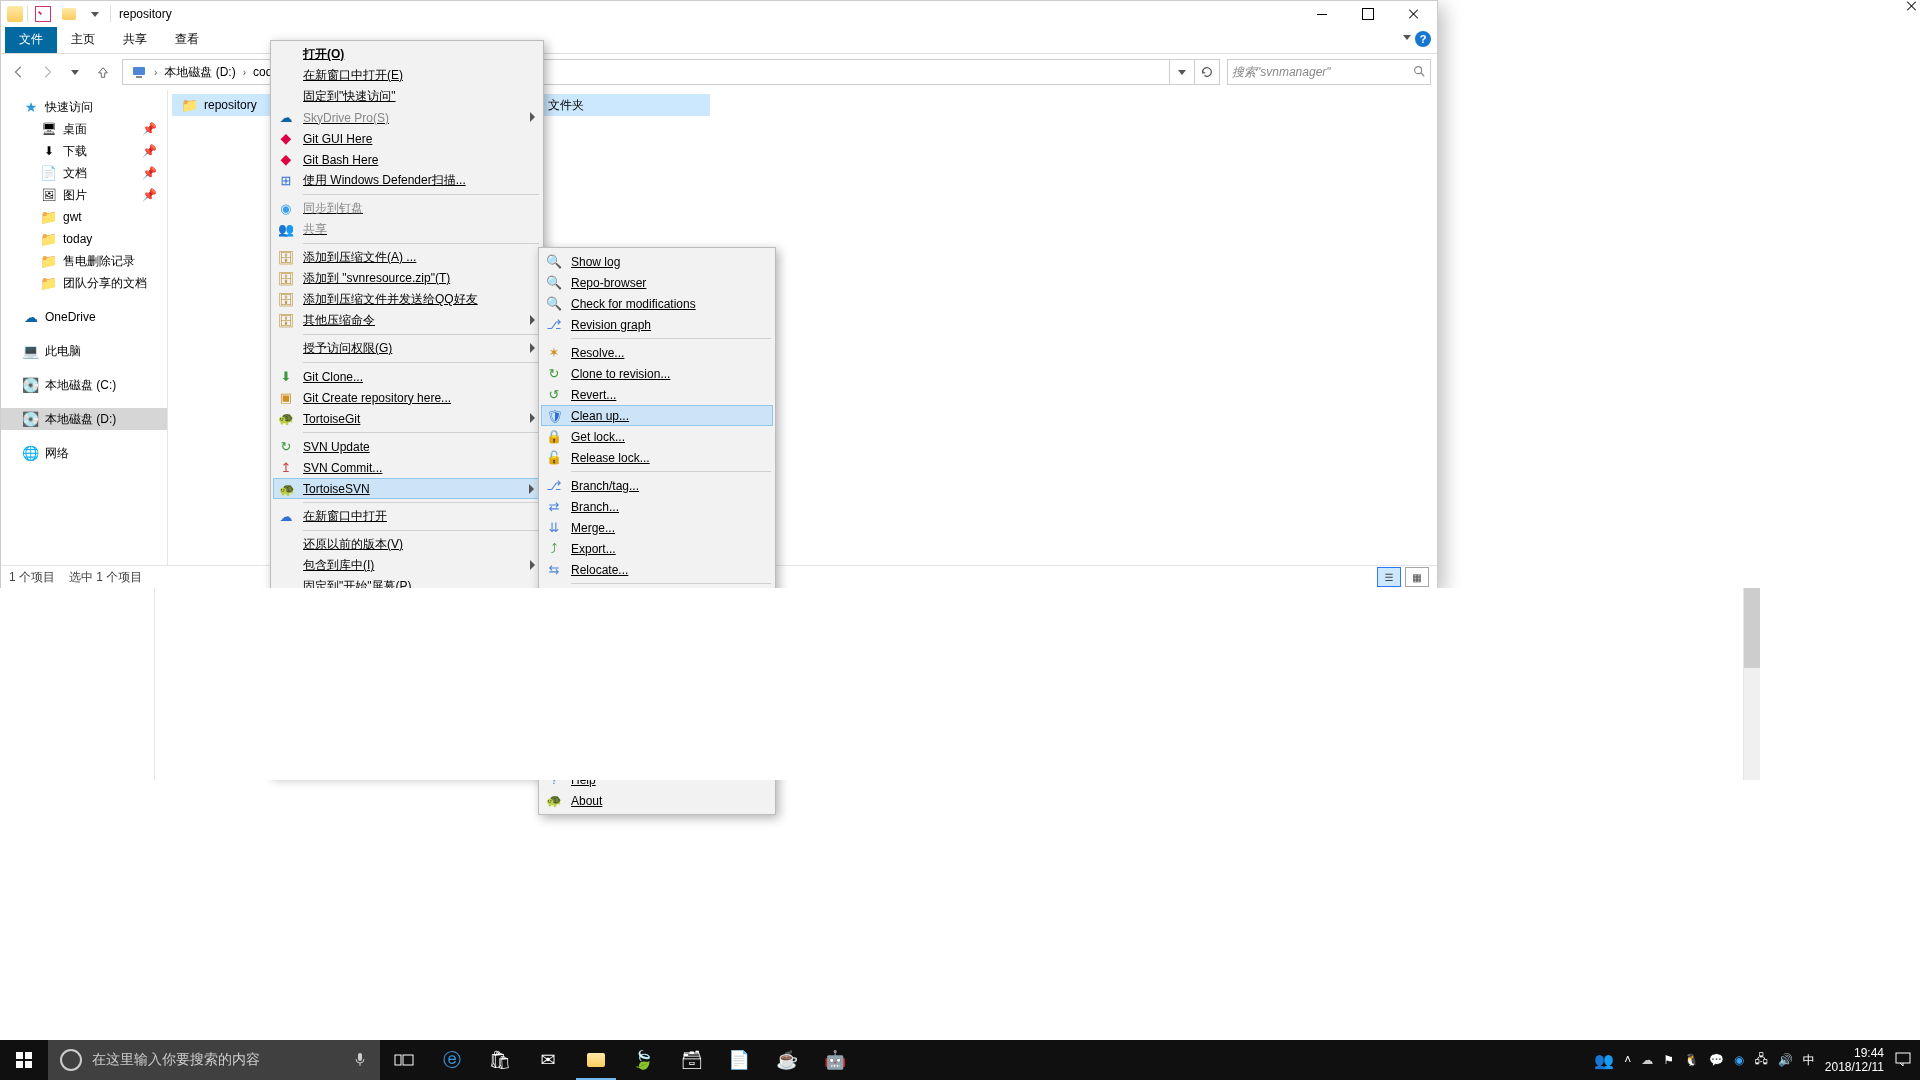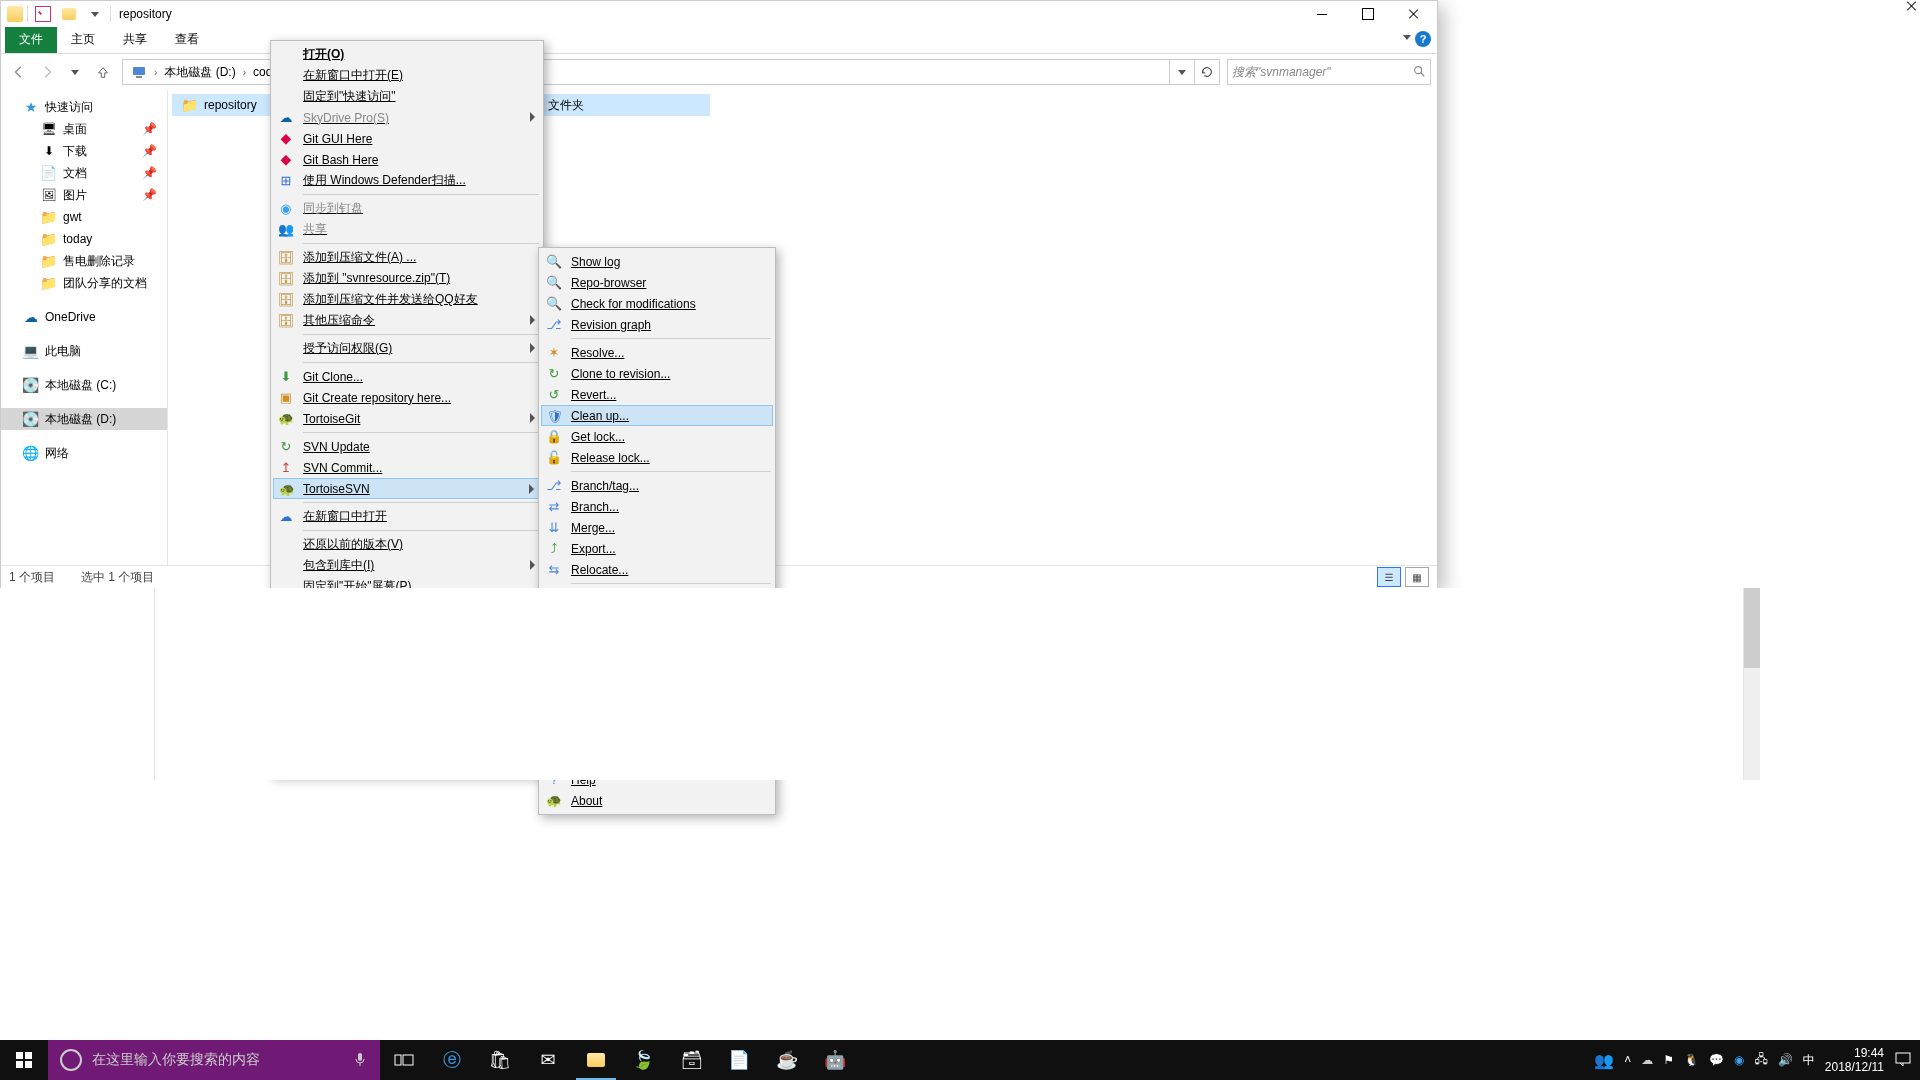--- a/index.html
+++ b/index.html
@@ -53,21 +53,21 @@
   .x-ico::after { transform:rotate(-45deg); }
 
   .ribbon-tabs {
     height: 26px;
     display:flex; align-items:stretch;
     padding-left: 4px;
     border-bottom: 1px solid #ddd;
     position: relative;
   }
   .ribbon-tab { padding: 4px 14px 5px 14px; font-size: 12px; }
-  .ribbon-tab.file { background:#15803d; color:#fff; }
+  .ribbon-tab.file { background:#0369a1; color:#fff; }
   .help-icon { position:absolute; right:6px; top:4px; width:16px; height:16px; border-radius:50%; background:#1878cf; color:#fff; display:flex; align-items:center; justify-content:center; font-size:11px; font-weight:bold; }
   .chevron-mini { position:absolute; right:26px; top:8px; width:0; height:0; border-left:4px solid transparent; border-right:4px solid transparent; border-top:5px solid #555; }
 
   .nav-bar {
     height: 36px;
     display:flex; align-items:center;
     padding: 0 6px;
     gap: 4px;
   }
   .nav-arrow { width:24px; height:24px; display:flex; align-items:center; justify-content:center; color:#888; }
@@ -162,21 +162,21 @@
   .file-row .cell.type { width:108px; }
 
   .status-bar {
     height: 22px;
     border-top:1px solid #e5e5e5;
     display:flex; align-items:center;
     font-size:12px; color:#444;
     padding: 0 8px;
     justify-content: space-between;
   }
-  .status-left { display:flex; gap:26px; }
+  .status-left { display:flex; gap:14px; }
   .status-right { display:flex; gap:4px; }
   .view-btn { width:22px; height:18px; border:1px solid #a6a6a6; display:flex; align-items:center; justify-content:center; font-size:10px; }
   .view-btn.active { background:#cce8ff; border-color:#2e75ff; }
 
   
   .context-menu {
     position:absolute;
     background:#f2f2f2;
     border:1px solid #bcbcbc;
     box-shadow: 3px 3px 10px rgba(0,0,0,0.3);
@@ -241,21 +241,21 @@
     display:flex;
     align-items:center;
     color:#fff;
   }
   .start-btn { width:48px; height:40px; display:flex; align-items:center; justify-content:center; }
   .win-logo { width:16px; height:16px; display:grid; grid-template-columns:7px 7px; grid-template-rows:7px 7px; gap:2px; }
   .win-logo span { background:#fff; }
   .cortana {
     height:40px;
     width:320px;
-    background:#701a75;
+    background:#404040;
     display:flex; align-items:center;
     color:#ccc; font-size:14px;
     padding-left:12px;
     gap:10px;
     position:relative;
   }
   .cortana-ring { width:18px; height:18px; border:2px solid #ccc; border-radius:50%; }
   .mic-ico { position:absolute; right:12px; top:11px; width:16px; height:16px; }
   .task-icons { display:flex; height:40px; }
   .task-ico { width:48px; height:40px; display:flex; align-items:center; justify-content:center; font-size:18px; color:#fff; position:relative; }

